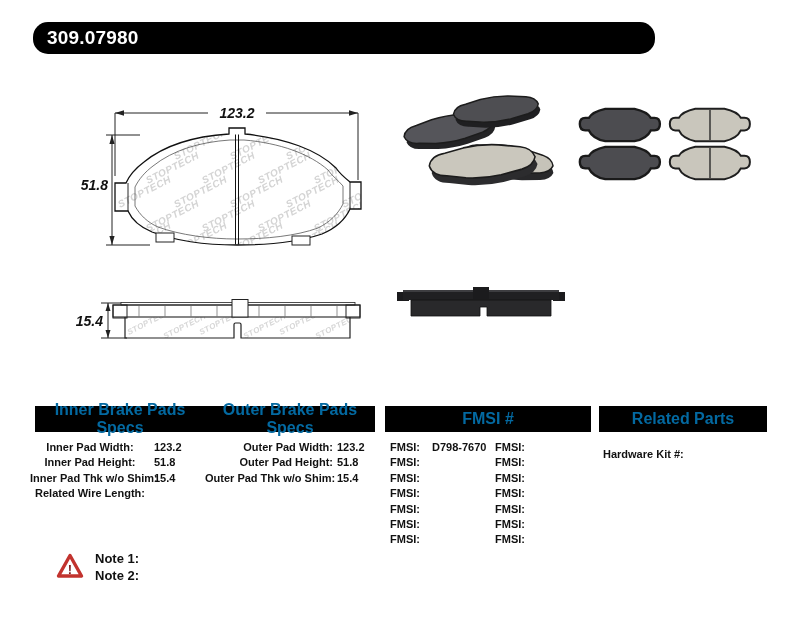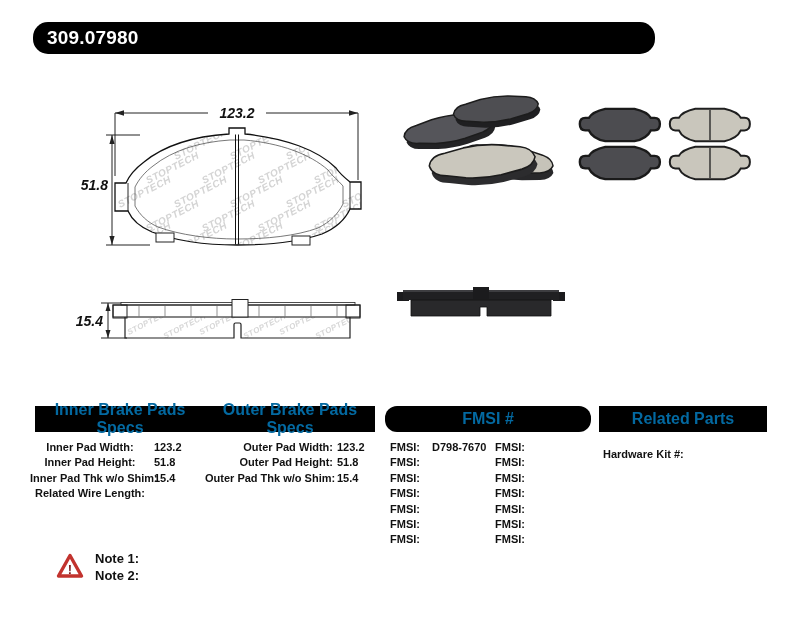--- a/index.html
+++ b/index.html
@@ -15,21 +15,21 @@
     padding:0 10px 0 14px;box-sizing:border-box;
     font-weight:bold;font-size:19px;letter-spacing:0.2px;border-radius:15px;
   }
   
   .col-header{
     top:406px;height:26px;background:#000;color:#0369a1;display:flex;
     align-items:center;justify-content:center;font-weight:bold;font-size:16px;
   }
   #hdr-specs{left:35px;width:340px;}
   #hdr-specs .half{flex:1;text-align:center;}
-  #hdr-fmsi{left:385px;width:206px;border-radius:12px;}
+  #hdr-fmsi{left:385px;width:206px;}
   #hdr-related{left:599px;width:168px;}
   
   .spec-block{top:440px;font-size:11px;font-weight:bold;line-height:15.4px;}
   .spec-row{display:flex;height:15.4px;white-space:nowrap;}
   .spec-label{text-align:right;}
   .spec-value{margin-left:4px;text-align:left;}
   #inner-specs{left:30px;width:175px;}
   #inner-specs .spec-label{width:120px;text-align:center;}
   #outer-specs{left:205px;width:180px;}
   #outer-specs .spec-label{width:128px;}

